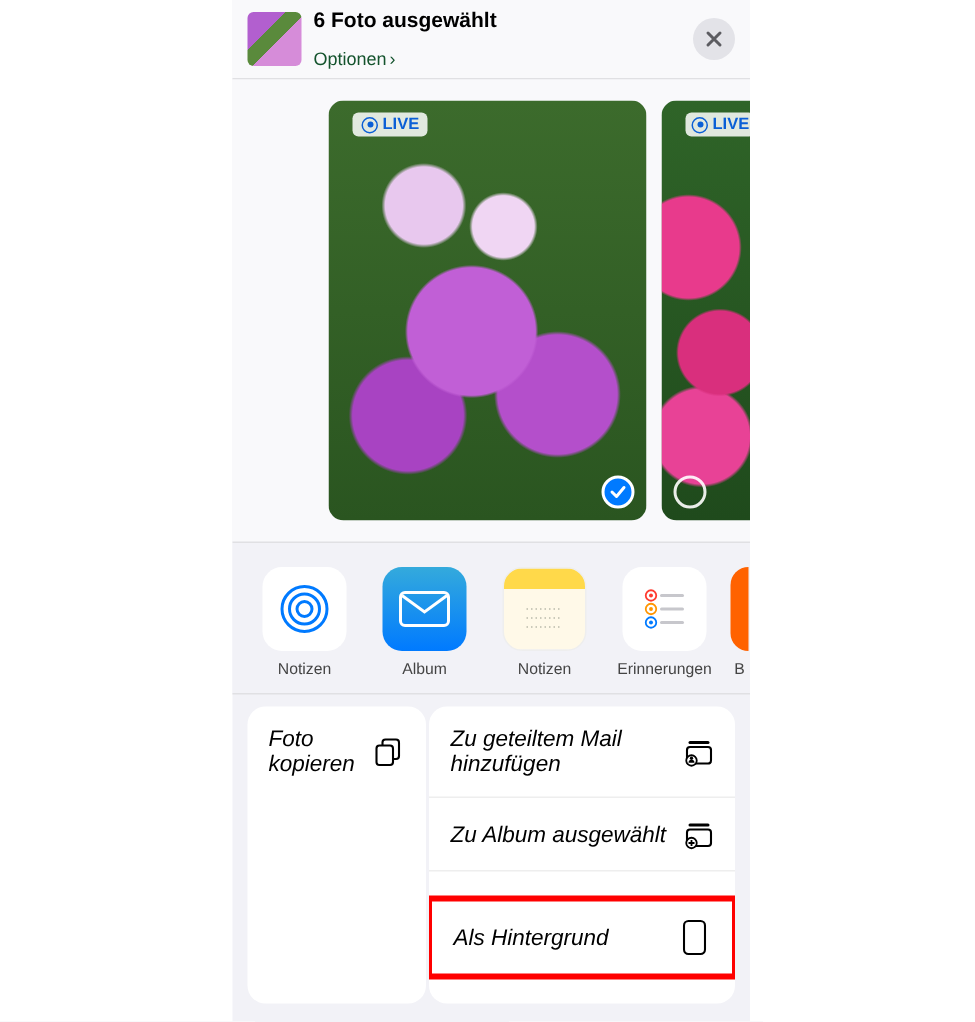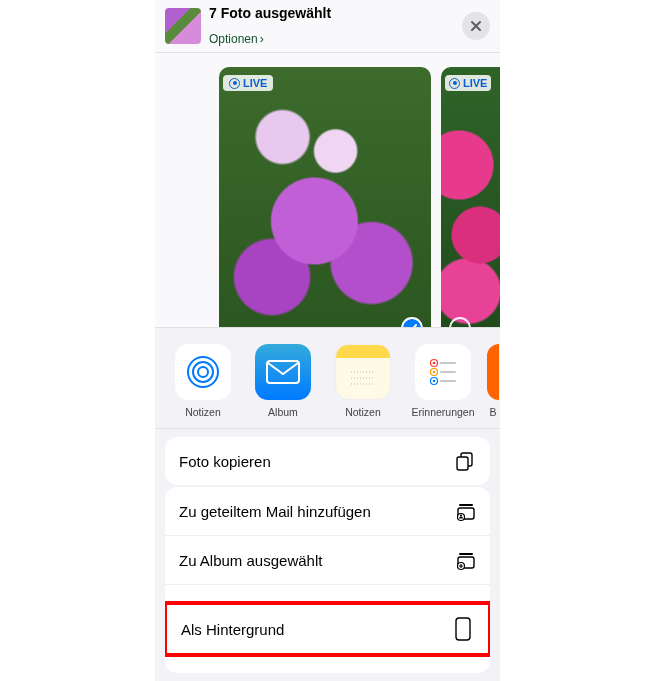--- a/index.html
+++ b/index.html
@@ -71,21 +71,21 @@
       linear-gradient(180deg,#3c6b2c 0%,#2a5520 100%);
   }
   .photo.pink {
     background:
       radial-gradient(circle at 30% 35%, #e83a8c 0 18%, transparent 19%),
       radial-gradient(circle at 65% 60%, #d92f7d 0 16%, transparent 17%),
       radial-gradient(circle at 45% 80%, #e84296 0 14%, transparent 15%),
       linear-gradient(180deg,#2f6428 0%,#1f4a1c 100%);
   }
   .live-badge {
-    position: absolute; top: 8px; left: 4px;
+    position: absolute; top: 8px; left: 16px;
     background: rgba(255,255,255,0.85);
     border-radius: 4px;
     padding: 2px 6px;
     font-size: 11px; font-weight: 600;
     color: #0a5fd6;
     display: flex; align-items: center; gap: 3px;
   }
   .live-badge .live-icon {
     width: 11px; height: 11px; border: 1.5px solid #0a5fd6; border-radius: 50%;
     display:flex;align-items:center;justify-content:center;
@@ -122,21 +122,21 @@
     display:flex;align-items:center;justify-content:center;
     margin-bottom: 6px;
   }
   .app .albl { font-size: 10.5px; color: #444; text-align:center; white-space: nowrap; }
   .aicon.airdrop { background: #fff; }
   .aicon.mail { background: linear-gradient(180deg,#34aadc,#007aff); }
   .aicon.notes { background: linear-gradient(180deg,#ffd94a 0 25%, #fff9e8 25%); border:1px solid #eee;}
   .aicon.reminders { background: #fff; }
   .aicon.cut { background:#ff6200; border-radius: 13px 0 0 13px; }
   
-  .actions { padding: 8px 10px; display:flex; flex-direction:column; gap:2px; }
+  .actions { padding: 8px 10px; display:flex; flex-direction:row; gap:2px;font-style:italic; }
   .action-group {
     background: #fff; border-radius: 12px; overflow: hidden;
   }
   .action-item {
     display: flex; align-items: center; justify-content: space-between;
     padding: 13px 14px;
     font-size: 15px; color: #000;
     cursor: pointer;
     border-bottom: 1px solid #eee;
   }
@@ -150,21 +150,21 @@
   .highlight-box .action-item { border-bottom: none; }
 </style>
 </head>
 <body>
 
 <div class="sheet">
 
   <div class="header">
     <div class="thumb"></div>
     <div class="hdr-text">
-      <div class="hdr-title">7 Foto ausgewählt</div>
+      <div class="hdr-title">6 Foto ausgewählt</div>
       <div class="hdr-opts">
         <span>Optionen</span>
         <span class="chev">›</span>
       </div>
     </div>
     <div class="close-btn">
       <svg viewBox="0 0 12 12">
           <path d="M2 2 L10 10 M10 2 L2 10" stroke="#5c5c61" stroke-width="2" stroke-linecap="round"></path>
         </svg>
     </div>

